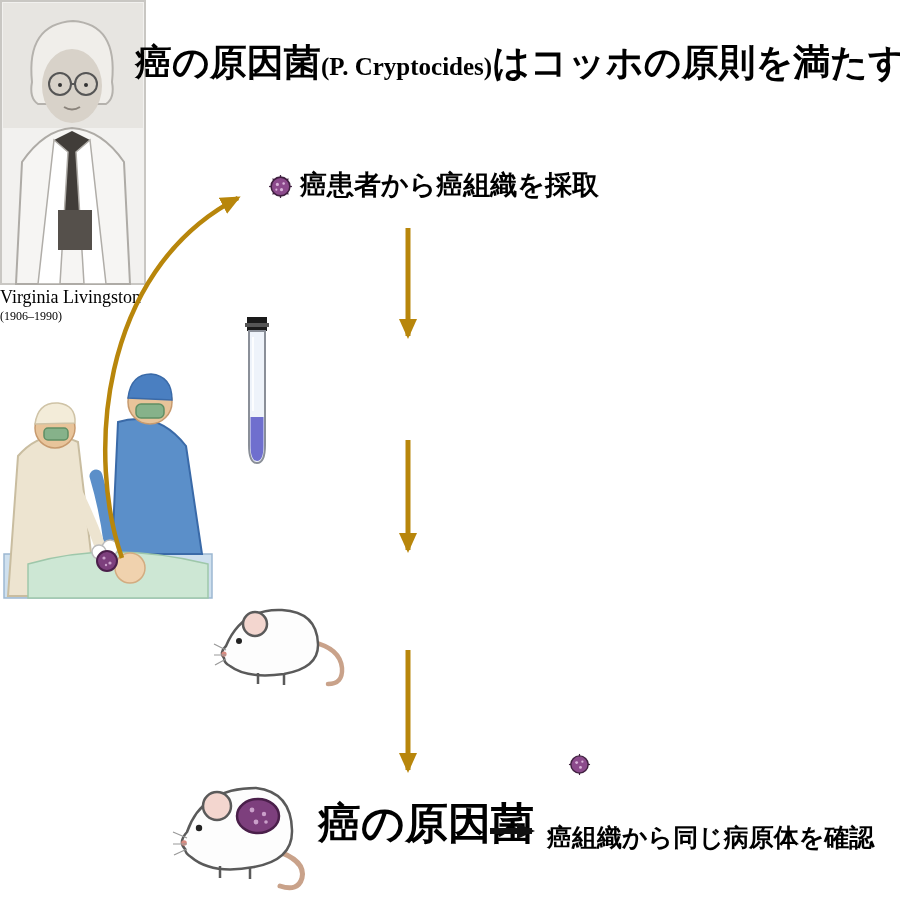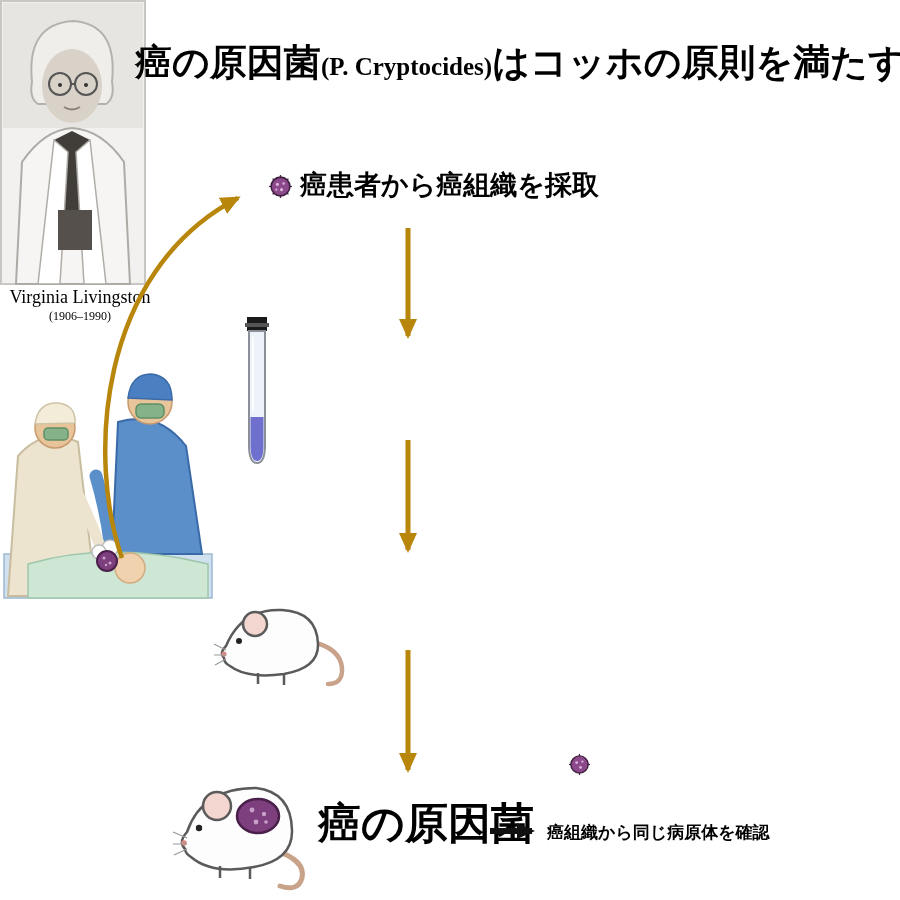--- a/index.html
+++ b/index.html
@@ -7,33 +7,33 @@
     position:relative;width:900px;height:900px;background:#ffffff;overflow:hidden;
     font-family:"Liberation Serif","DejaVu Serif",serif;color:#000;
   }
   .abs{position:absolute;}
   .title{
     left:135px;top:38px;width:765px;white-space:nowrap;
     font-weight:bold;font-size:37px;letter-spacing:0px;text-align:right;
   }
   .title .latin{font-size:25px;font-weight:bold;}
   .portrait{left:0px;top:0px;width:150px;height:285px;}
-  .caption{left:0px;top:286px;width:160px;text-align:center;line-height:1.25;}
+  .caption{left:0px;top:286px;width:160px;line-height:1.25;}
   .caption .cap-name{font-size:18px;}
   .caption .cap-years{font-size:12px;}
   .surgery{left:0px;top:358px;width:215px;height:245px;}
   .testtube{left:240px;top:315px;width:34px;height:155px;}
   .mouse1{left:212px;top:578px;width:135px;height:118px;}
   .mouse2{left:168px;top:752px;width:145px;height:142px;}
   .step-label{font-weight:bold;white-space:nowrap;font-family:Liberation Serif, serif;}
   .step1-label{left:300px;top:167px;font-size:27px;}
   .step2-label{left:284px;top:370px;font-size:33px;}
   .step3-label{left:346px;top:586px;font-size:35px;}
   .step4-label{left:318px;top:795px;font-size:43px;}
-  .step5-label{left:547px;top:821px;font-size:17px;}
+  .step5-label{left:547px;top:821px;font-size:25px;}
   .microbe-a{left:268px;top:174px;width:25px;height:25px;}
   .microbe-b{left:568px;top:753px;width:23px;height:23px;}
   .arrows{left:0;top:0;width:900px;height:900px;pointer-events:none;}
 </style>
 </head>
 <body>
 
 <div class="canvas">
 
   <div class="abs portrait">

